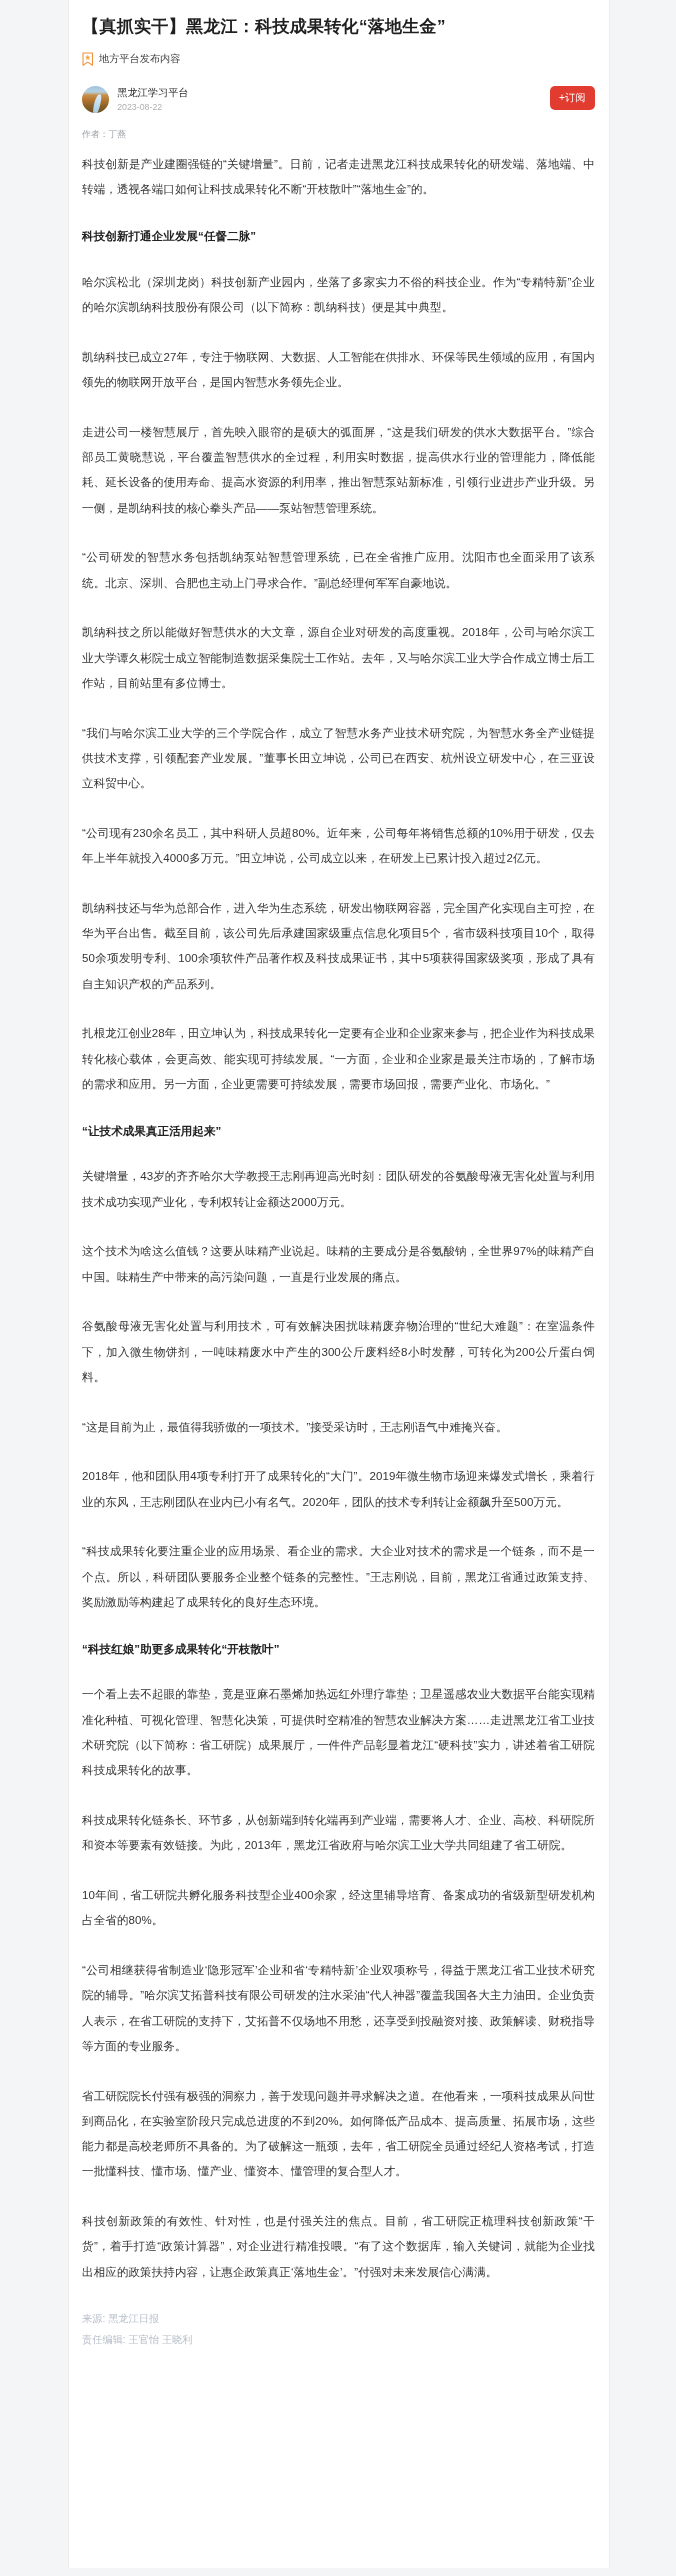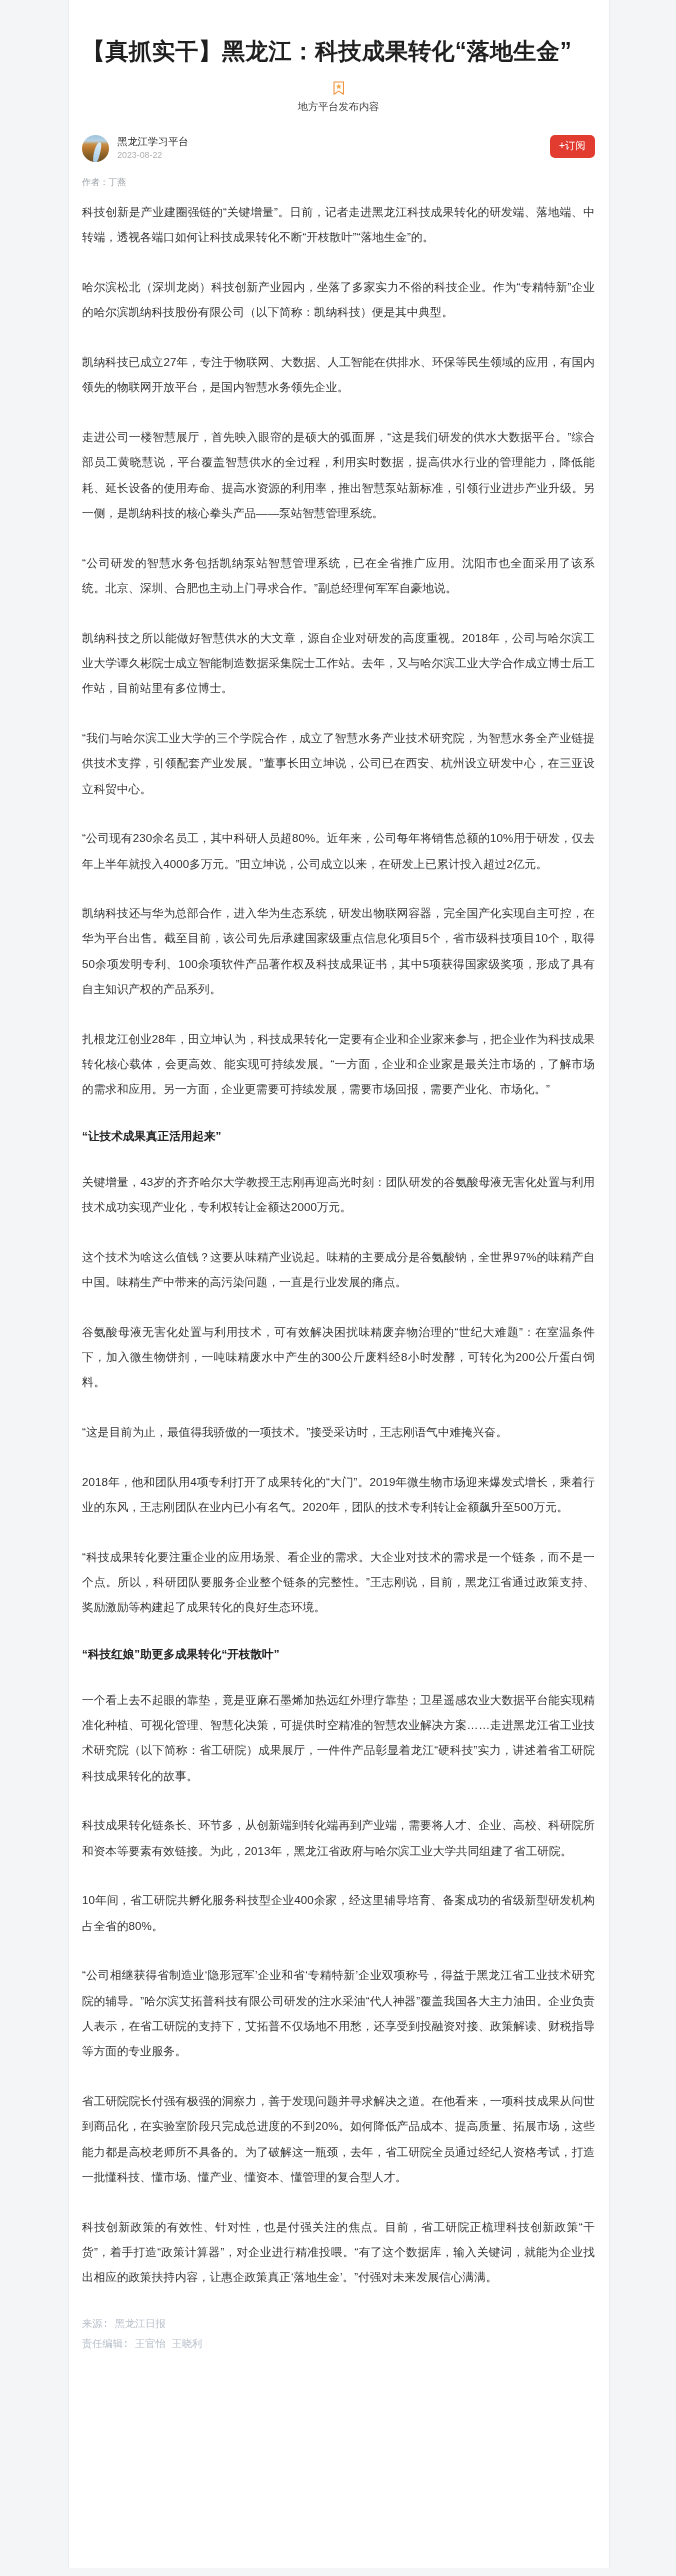--- a/index.html
+++ b/index.html
@@ -15,34 +15,32 @@
   .card {
     width: 542px;
     margin: 0 auto;
     background: #ffffff;
     border-left: 0.7px solid #ececec;
     border-right: 0.7px solid #ececec;
     padding: 16.3px 13.6px 28.5px 13.6px;
     min-height: 2568px;
   }
   .page-title {
-    font-size: 23px;
+    font-size: 17px;
     font-weight: bold;
     color: #1f1f1f;
     line-height: 1.3;
     margin-bottom: 13.6px;
     letter-spacing: 0.3px;
-    margin-top: 21px;
   }
   .tag-row {
     display: flex;
     align-items: center;
     gap: 5.4px;
     margin-bottom: 20.3px;
-    flex-direction: column;
   }
   .tag-icon { display: inline-flex; width: 11.5px; height: 14.2px; flex: 0 0 auto; }
   .tag-label { font-size: 10.2px; color: #3c3c3c; }
   .author-row {
     display: flex;
     align-items: flex-start;
     margin-bottom: 15px;
   }
   .avatar {
     width: 27px; height: 27px;
@@ -97,21 +95,20 @@
     color: #222222;
     line-height: 1.6;
     margin: 1.4px 0 24.4px 0;
     letter-spacing: 0.1px;
   }
   .footer-block { margin-top: 9.5px; }
   .footer-line {
     font-size: 10.2px;
     color: #b7bfc9;
     line-height: 2.0;
-    font-family: Liberation Mono, monospace;
   }
 </style>
 </head>
 <body>
 
 <div class="card">
 
   <h1 class="page-title">【真抓实干】黑龙江：科技成果转化“落地生金”</h1>
 
   <div class="tag-row">
@@ -130,20 +127,21 @@
       <span class="source-name" style="display:block">黑龙江学习平台</span>
       <span class="pub-date" style="display:block">2023-08-22</span>
     </span>
     <button class="subscribe-btn">+订阅</button>
   </div>
 
   <div class="byline">作者：丁燕</div>
 
   <div class="article">
       <p class="para">科技创新是产业建圈强链的“关键增量”。日前，记者走进黑龙江科技成果转化的研发端、落地端、中转端，透视各端口如何让科技成果转化不断“开枝散叶”“落地生金”的。</p>
+      <h2 class="sub-heading">科技创新打通企业发展“任督二脉”</h2>
       <p class="para">哈尔滨松北（深圳龙岗）科技创新产业园内，坐落了多家实力不俗的科技企业。作为“专精特新”企业的哈尔滨凯纳科技股份有限公司（以下简称：凯纳科技）便是其中典型。</p>
       <p class="para">凯纳科技已成立27年，专注于物联网、大数据、人工智能在供排水、环保等民生领域的应用，有国内领先的物联网开放平台，是国内智慧水务领先企业。</p>
       <p class="para">走进公司一楼智慧展厅，首先映入眼帘的是硕大的弧面屏，“这是我们研发的供水大数据平台。”综合部员工黄晓慧说，平台覆盖智慧供水的全过程，利用实时数据，提高供水行业的管理能力，降低能耗、延长设备的使用寿命、提高水资源的利用率，推出智慧泵站新标准，引领行业进步产业升级。另一侧，是凯纳科技的核心拳头产品——泵站智慧管理系统。</p>
       <p class="para">“公司研发的智慧水务包括凯纳泵站智慧管理系统，已在全省推广应用。沈阳市也全面采用了该系统。北京、深圳、合肥也主动上门寻求合作。”副总经理何军军自豪地说。</p>
       <p class="para">凯纳科技之所以能做好智慧供水的大文章，源自企业对研发的高度重视。2018年，公司与哈尔滨工业大学谭久彬院士成立智能制造数据采集院士工作站。去年，又与哈尔滨工业大学合作成立博士后工作站，目前站里有多位博士。</p>
       <p class="para">“我们与哈尔滨工业大学的三个学院合作，成立了智慧水务产业技术研究院，为智慧水务全产业链提供技术支撑，引领配套产业发展。”董事长田立坤说，公司已在西安、杭州设立研发中心，在三亚设立科贸中心。</p>
       <p class="para">“公司现有230余名员工，其中科研人员超80%。近年来，公司每年将销售总额的10%用于研发，仅去年上半年就投入4000多万元。”田立坤说，公司成立以来，在研发上已累计投入超过2亿元。</p>
       <p class="para">凯纳科技还与华为总部合作，进入华为生态系统，研发出物联网容器，完全国产化实现自主可控，在华为平台出售。截至目前，该公司先后承建国家级重点信息化项目5个，省市级科技项目10个，取得50余项发明专利、100余项软件产品著作权及科技成果证书，其中5项获得国家级奖项，形成了具有自主知识产权的产品系列。</p>
       <p class="para">扎根龙江创业28年，田立坤认为，科技成果转化一定要有企业和企业家来参与，把企业作为科技成果转化核心载体，会更高效、能实现可持续发展。“一方面，企业和企业家是最关注市场的，了解市场的需求和应用。另一方面，企业更需要可持续发展，需要市场回报，需要产业化、市场化。”</p>
       <h2 class="sub-heading">“让技术成果真正活用起来”</h2>

